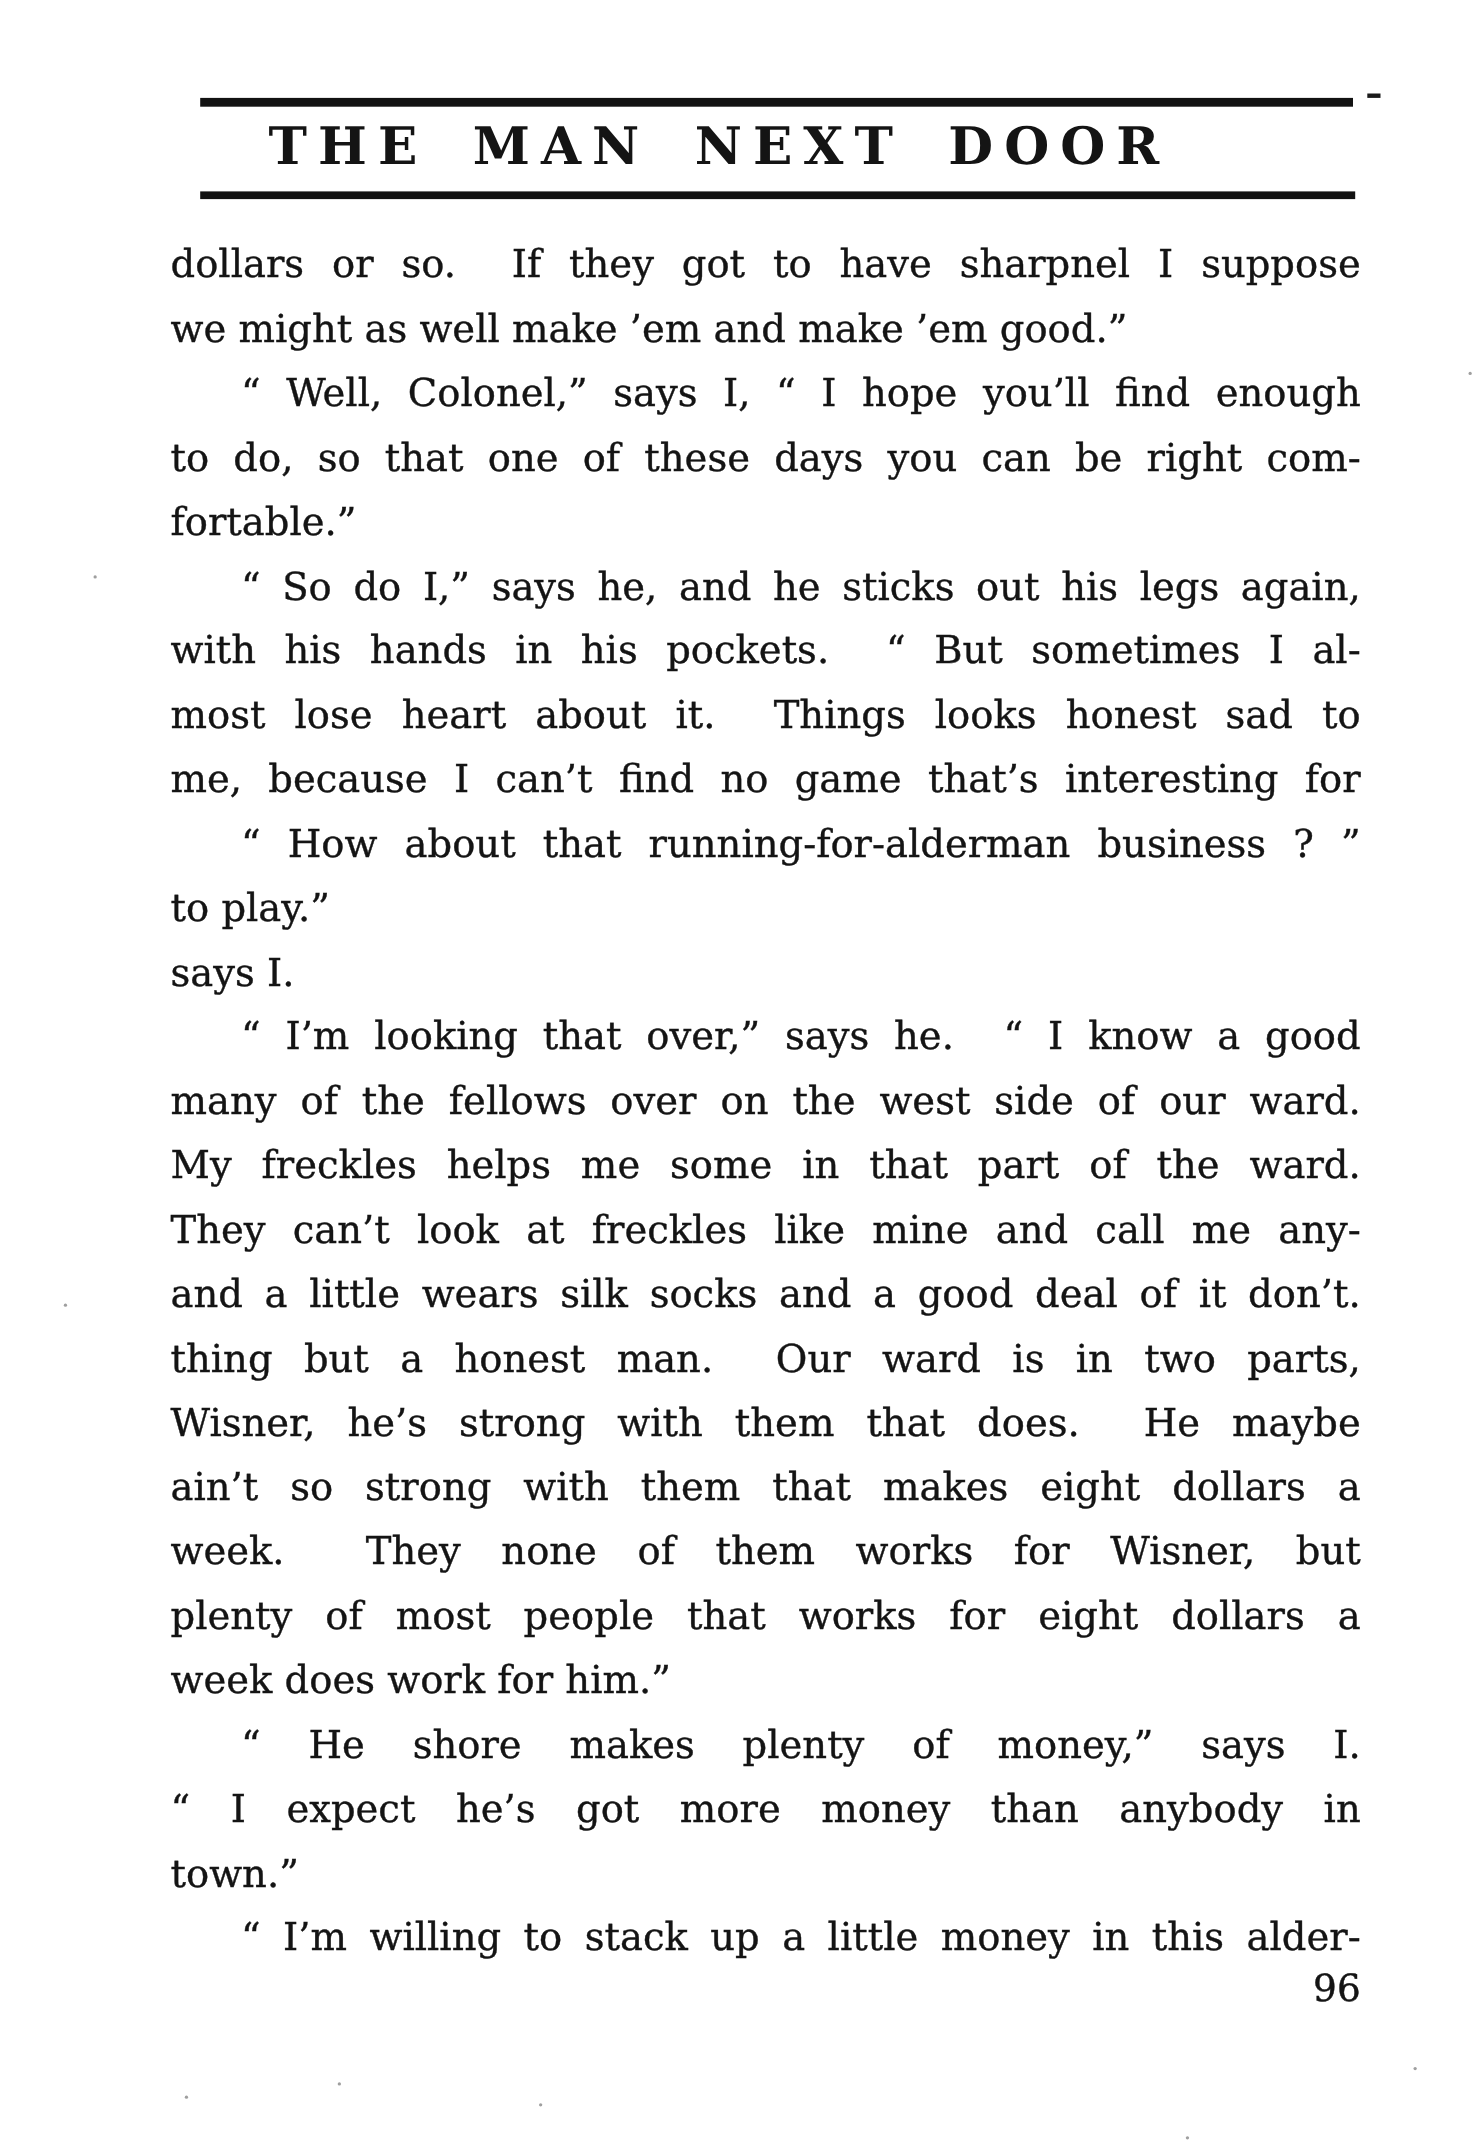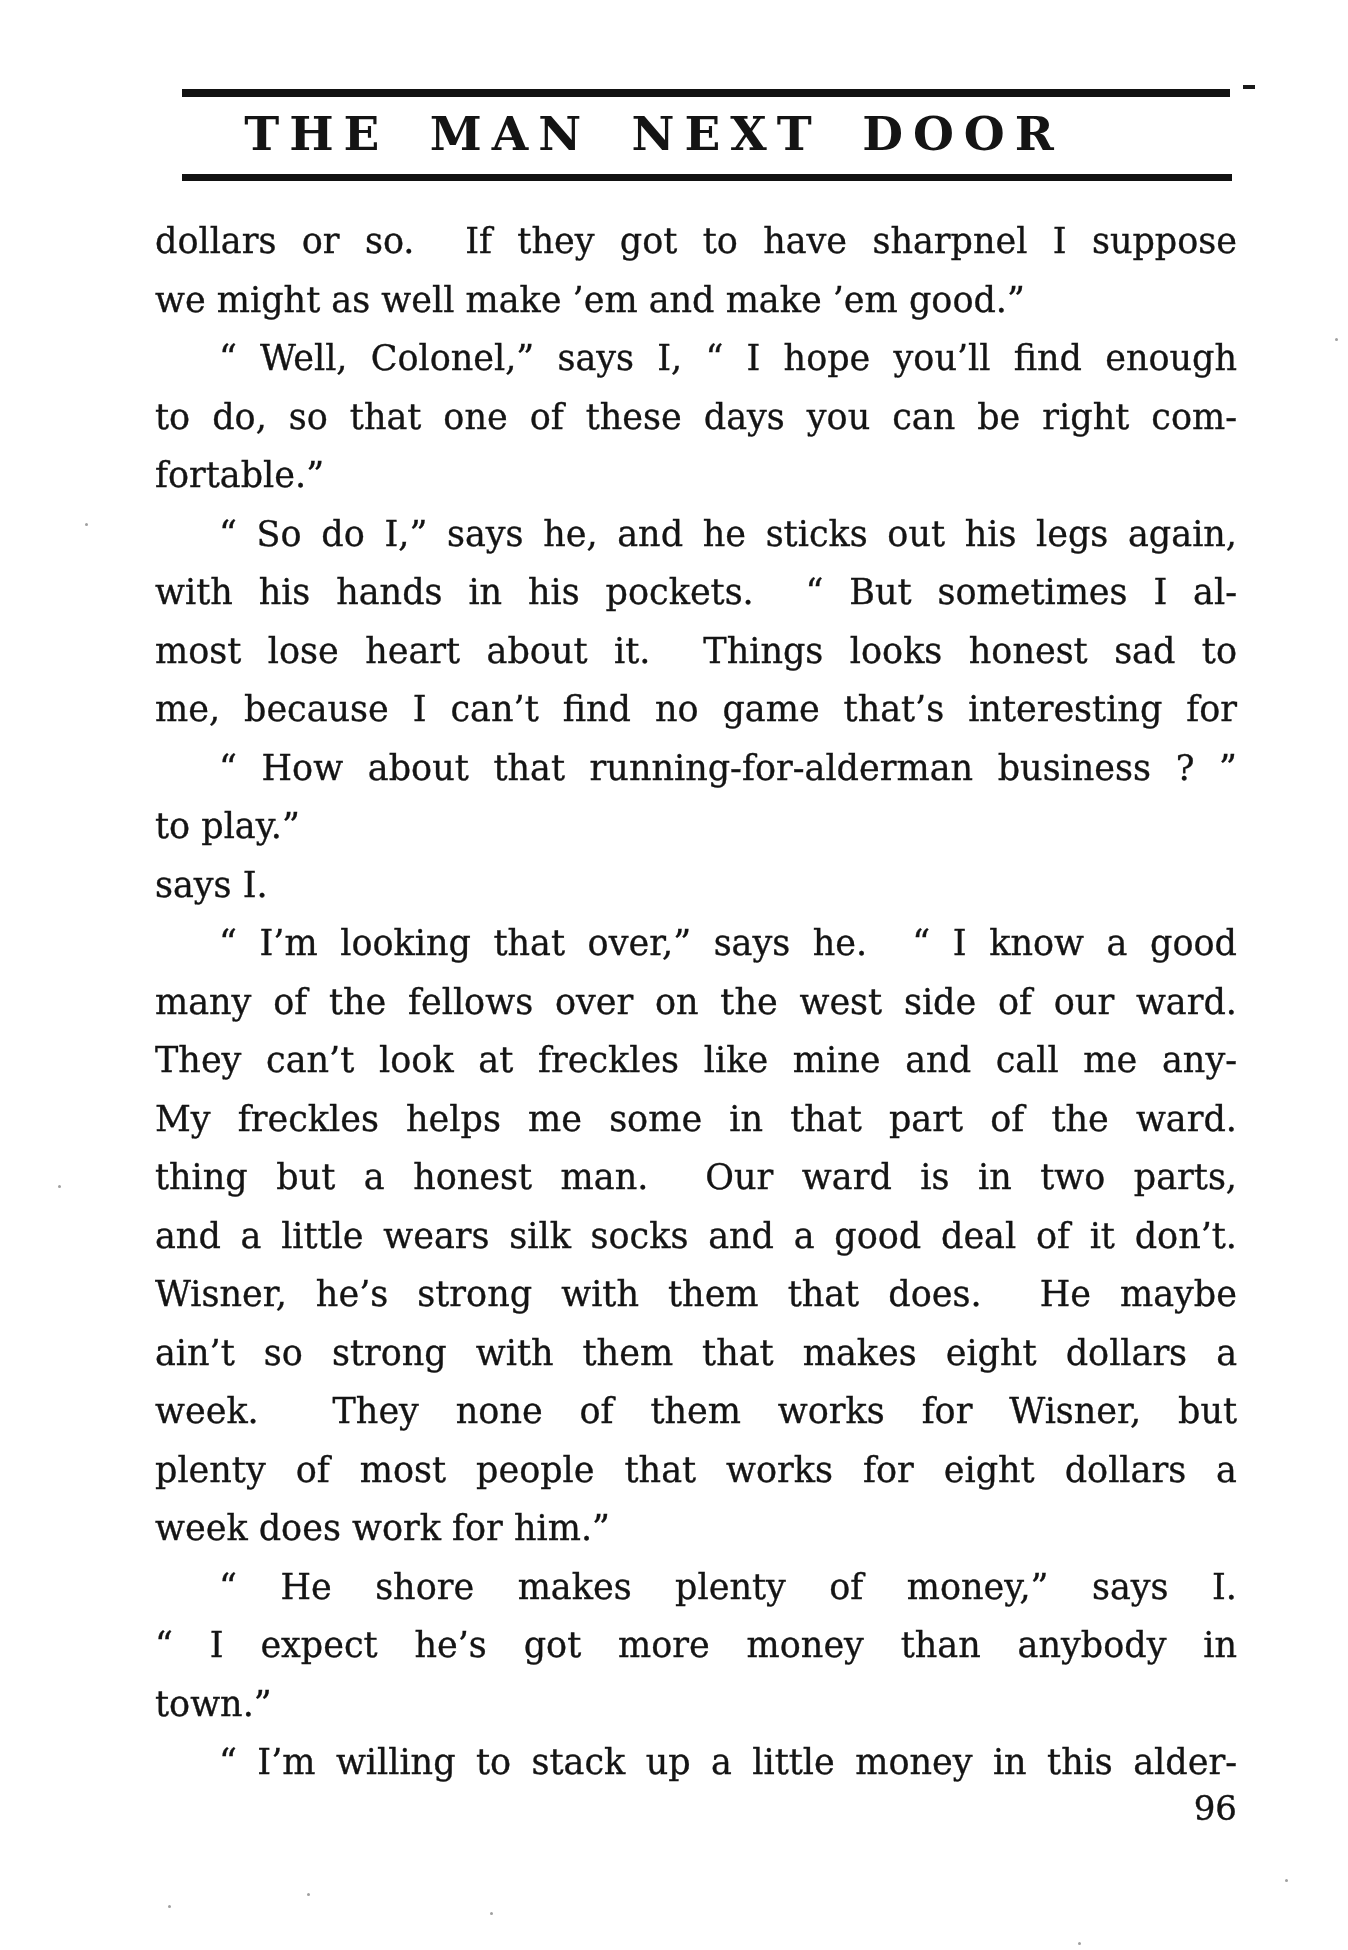--- a/index.html
+++ b/index.html
@@ -62,24 +62,24 @@
       <div class="line">fortable.”</div>
       <div class="line justify indent">“ So do I,” says he, and he sticks out his legs again,</div>
       <div class="line justify">with his hands in his pockets.  “ But sometimes I al-</div>
       <div class="line justify">most lose heart about it.  Things looks honest sad to</div>
       <div class="line justify">me, because I can’t find no game that’s interesting for</div>
       <div class="line justify indent">“ How about that running-for-alderman business ? ”</div>
       <div class="line">to play.”</div>
       <div class="line">says I.</div>
       <div class="line justify indent">“ I’m looking that over,” says he.  “ I know a good</div>
       <div class="line justify">many of the fellows over on the west side of our ward.</div>
+      <div class="line justify">My freckles helps me some in that part of the ward.</div>
       <div class="line justify">They can’t look at freckles like mine and call me any-</div>
-      <div class="line justify">My freckles helps me some in that part of the ward.</div>
+      <div class="line justify">and a little wears silk socks and a good deal of it don’t.</div>
       <div class="line justify">thing but a honest man.  Our ward is in two parts,</div>
-      <div class="line justify">and a little wears silk socks and a good deal of it don’t.</div>
       <div class="line justify">Wisner, he’s strong with them that does.  He maybe</div>
       <div class="line justify">ain’t so strong with them that makes eight dollars a</div>
       <div class="line justify">week.  They none of them works for Wisner, but</div>
       <div class="line justify">plenty of most people that works for eight dollars a</div>
       <div class="line">week does work for him.”</div>
       <div class="line justify indent">“ He shore makes plenty of money,” says I.</div>
       <div class="line justify">“ I expect he’s got more money than anybody in</div>
       <div class="line">town.”</div>
       <div class="line justify indent">“ I’m willing to stack up a little money in this alder-</div>
     </div>

